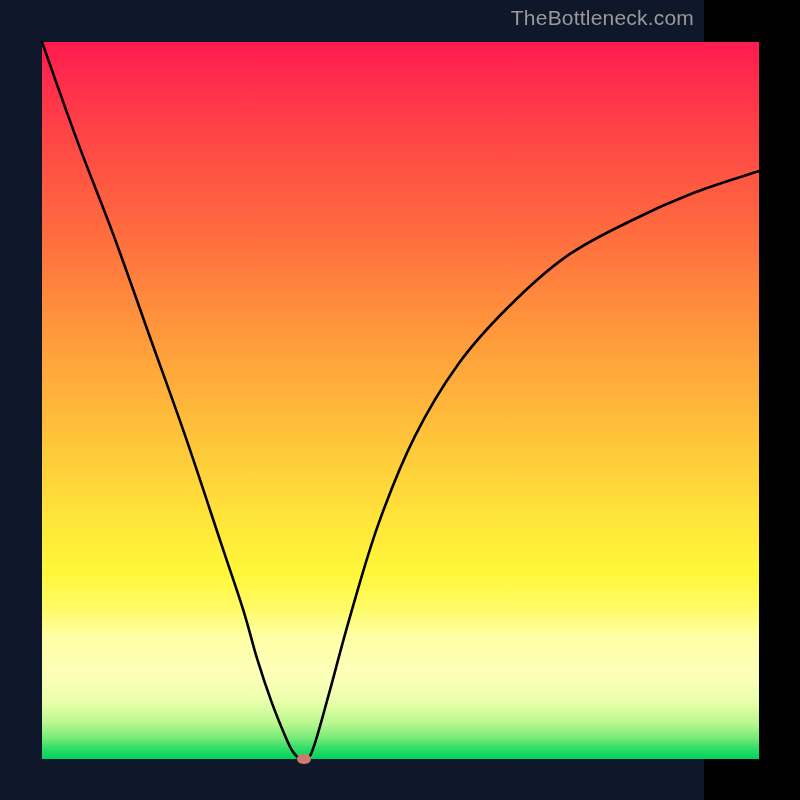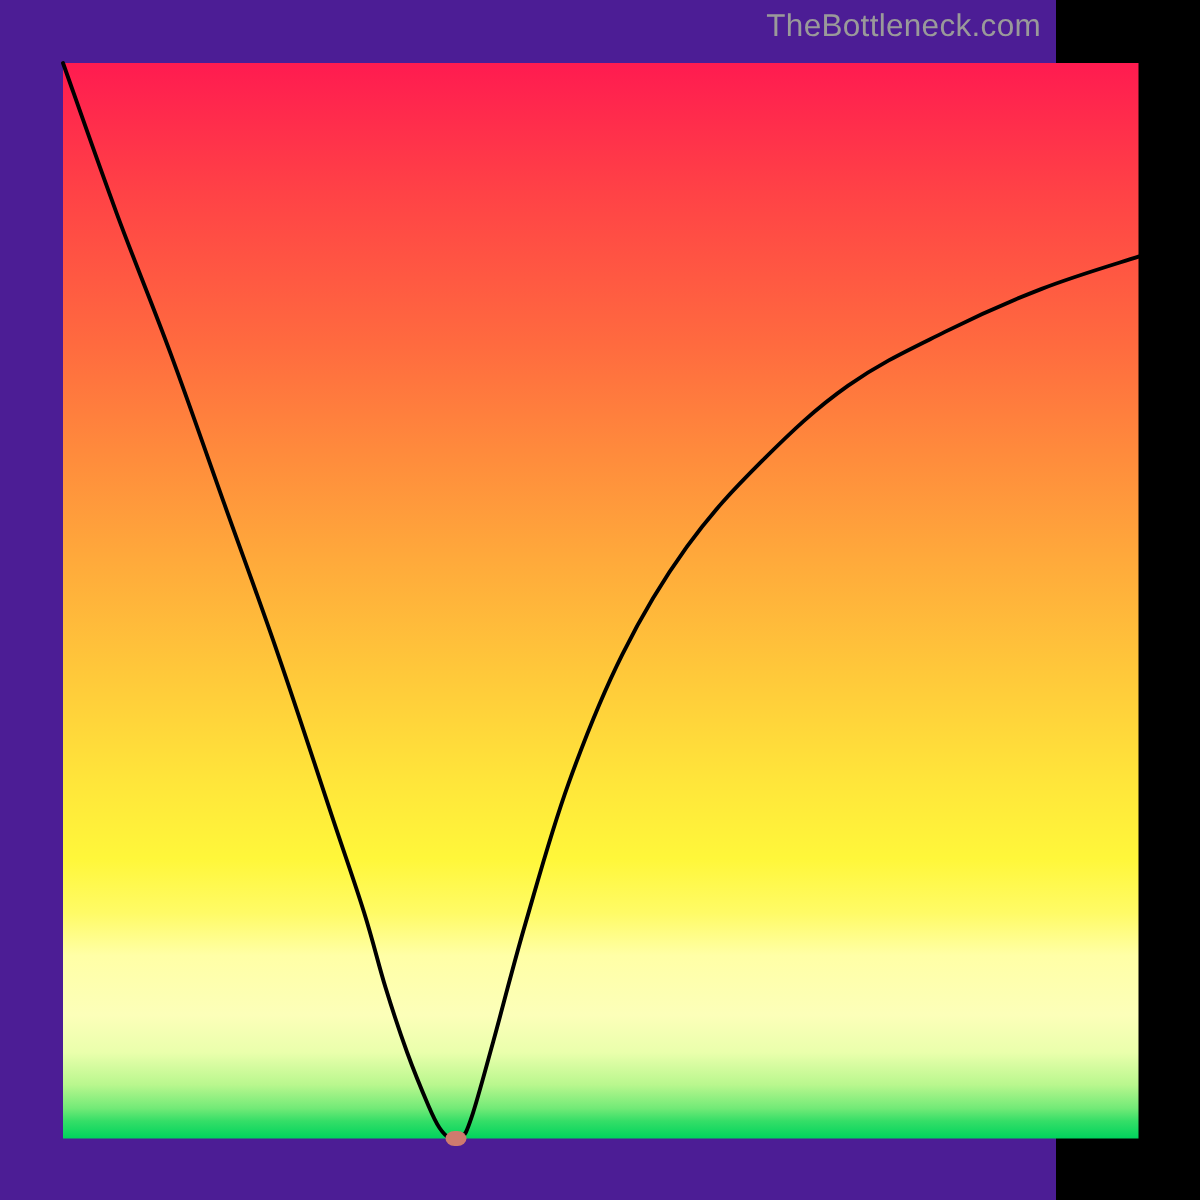--- a/index.html
+++ b/index.html
@@ -8,21 +8,21 @@
     width: 800px;
     height: 800px;
     overflow: hidden;
     background: #000;
     font-family: Arial, Helvetica, sans-serif;
   }
   .stage {
     position: relative;
     width: 704px;
     height: 800px;
-    background: #4c1d95;
+    background: #0f172a;
   }
   .plot {
     position: absolute;
     left: 42px;
     top: 42px;
     width: 717px;
     height: 717px;
     
     background: linear-gradient(to bottom,
       #ff1b50 0%,

